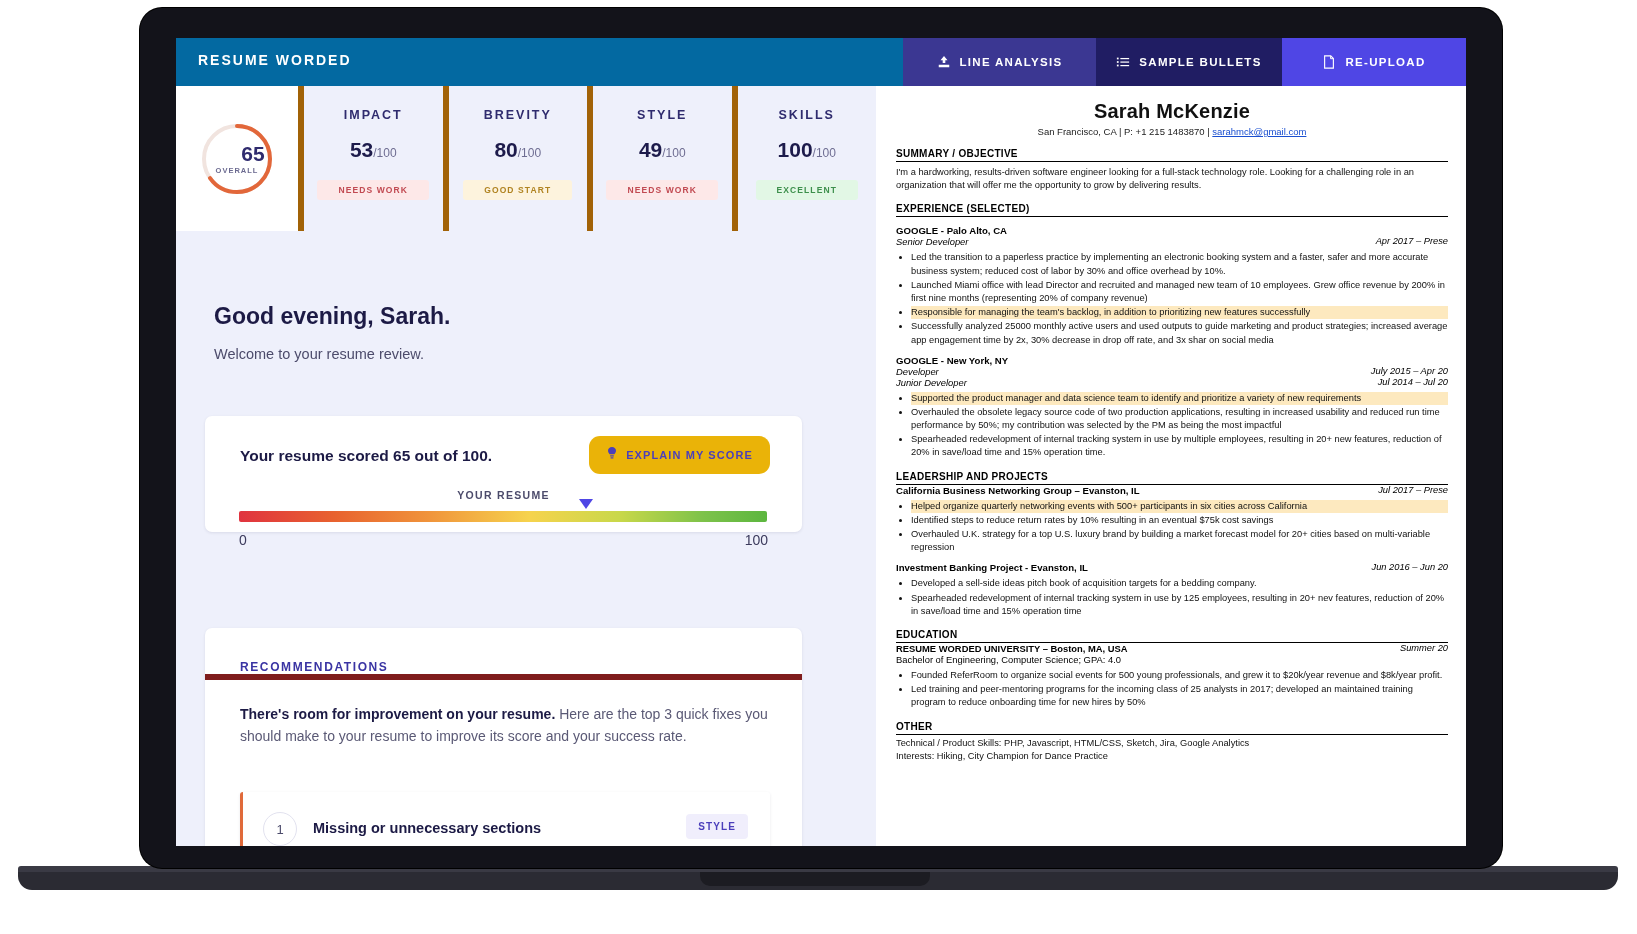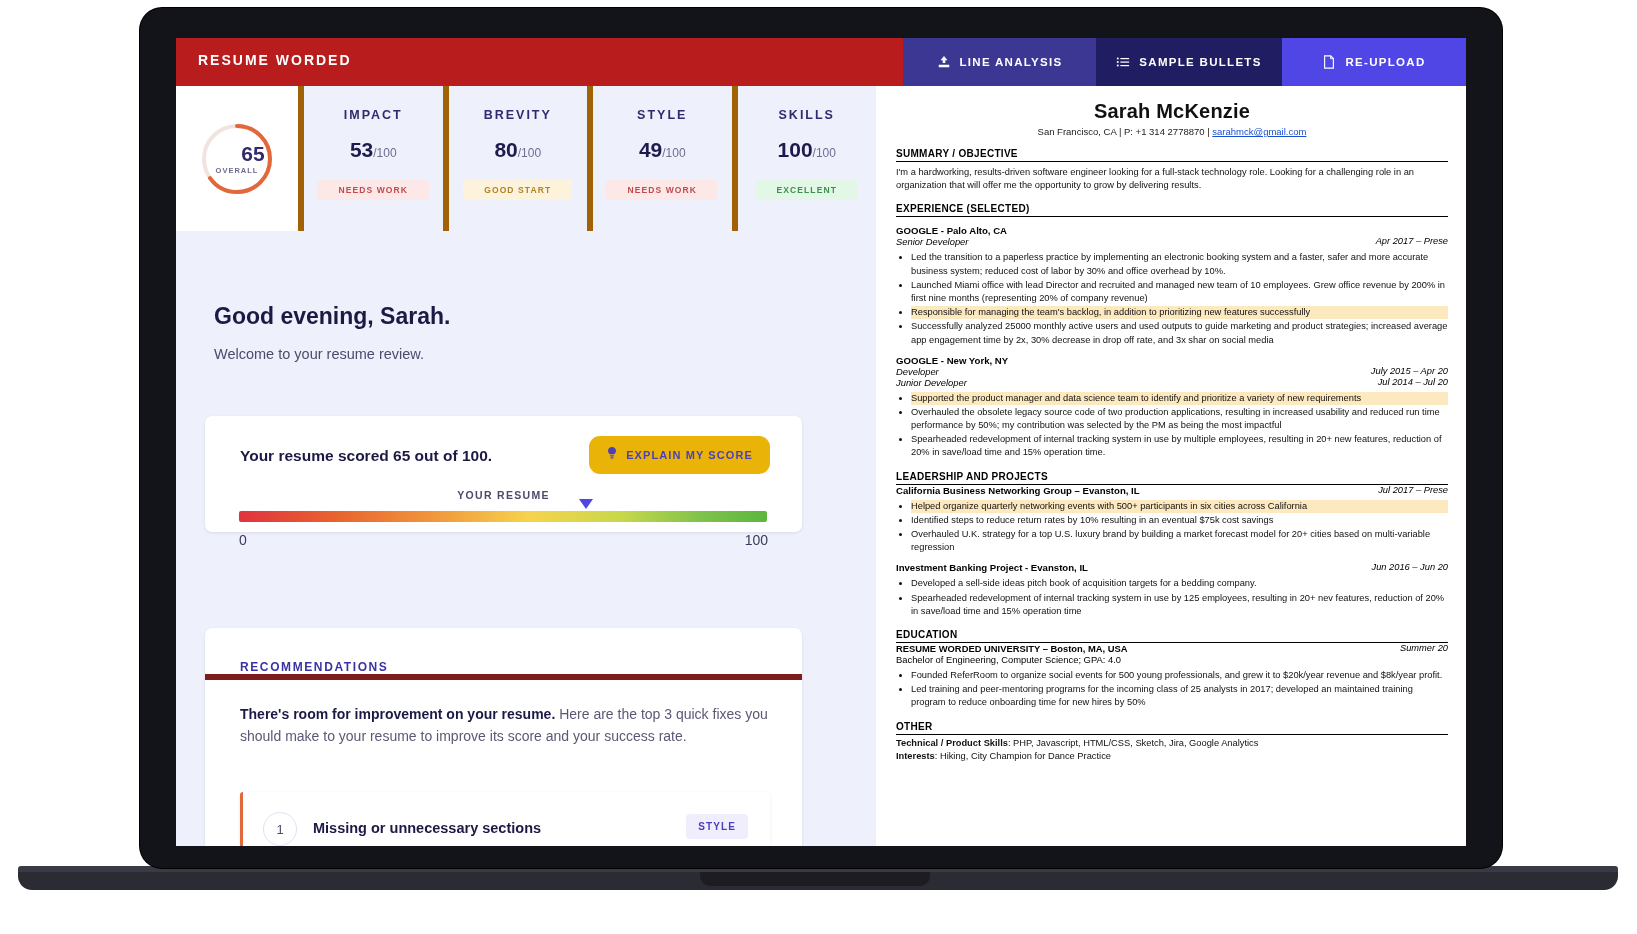--- a/index.html
+++ b/index.html
@@ -29,21 +29,21 @@
   .laptop-notch {
     position:absolute; left:700px; top:872px; width:230px; height:14px;
     background:#1c1c22; border-radius:0 0 10px 10px;
   }
   .screen {
     position:absolute; left:36px; top:30px; width:1290px; height:808px;
     background:#f5f6fb; overflow:hidden;
   }
 
   
-  .topbar { position:absolute; left:0; top:0; width:1290px; height:48px; background:#b91c1c; }
+  .topbar { position:absolute; left:0; top:0; width:1290px; height:48px; background:#0369a1; }
   .brand {
     position:absolute; left:22px; top:14px;
     color:#ffffff; font-size:14px; font-weight:bold; letter-spacing:2px;
   }
   .topnav { position:absolute; right:0; top:0; height:48px; display:flex; }
   .topnav-item {
     height:48px; display:flex; align-items:center; gap:9px;
     padding:0 24px; color:#fff; font-size:11.5px; font-weight:bold; letter-spacing:1.3px;
     cursor:pointer; white-space:nowrap;
   }
@@ -159,21 +159,21 @@
   .job-co { font-size:9.6px; font-weight:bold; color:#000; }
   .job-row2 { display:flex; justify-content:space-between; }
   .job-title { font-size:9.4px; font-style:italic; color:#000; }
   .job-date { font-size:9.3px; font-style:italic; color:#000; white-space:nowrap; }
   ul.bul { margin:4px 0 0 0; padding-left:15px; }
   ul.bul li { font-size:9.3px; color:#111; line-height:1.42; margin-bottom:1px; }
   li.hl { background:#fde9bf; }
   .edu-line { font-size:9.4px; color:#000; }
   .edu-b { font-weight:bold; }
   .other-line { font-size:9.3px; color:#111; margin-top:3px; }
-  .other-line b { font-weight:bold;margin-top:24px; }
+  .other-line b { font-weight:normal;margin-top:24px; }
 </style>
 </head>
 <body>
 
 <div id="root">
   <div class="laptop-base-top"></div>
   <div class="laptop-base"></div>
   <div class="laptop-notch"></div>
 
   <div class="laptop-body">
@@ -288,21 +288,21 @@
             <div class="rec-title">Missing or unnecessary sections</div>
             <div class="rec-tag">STYLE</div>
           </div>
         </div>
       </div>
 
       <div class="right">
         <div class="doc">
           <div class="r-name">Sarah McKenzie</div>
           <div class="r-contact">
-            <span>San Francisco, CA | P: +1 314 2778870 | </span><a href="#">sarahmck@gmail.com</a>
+            <span>San Francisco, CA | P: +1 215 1483870 | </span><a href="#">sarahmck@gmail.com</a>
           </div>
 
           <div class="sec-title">SUMMARY / OBJECTIVE</div>
           <div class="p-txt">I'm a hardworking, results-driven software engineer looking for a full-stack technology role. Looking for a challenging role in an organization that will offer me the opportunity to grow by delivering results.</div>
 
           <div class="sec-title">EXPERIENCE (SELECTED)</div>
 
           <div class="job-row">
             <div class="job-co">GOOGLE - Palo Alto, CA</div>
           </div>

